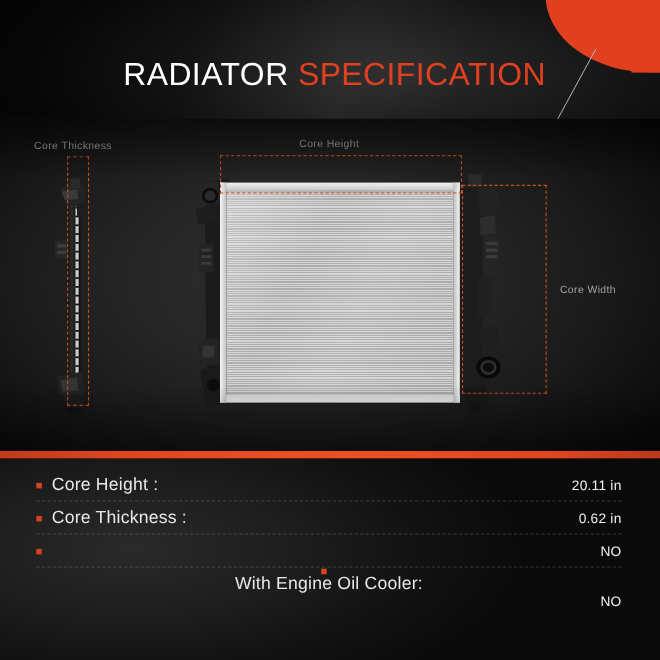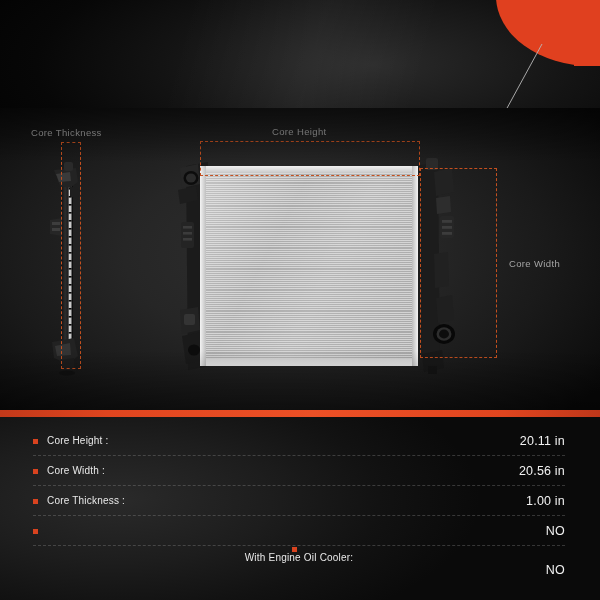--- a/index.html
+++ b/index.html
@@ -118,40 +118,43 @@
     margin:0 35px 0 33px;
     display:flex; align-items:center;
     border-bottom:1px dashed rgba(160,160,160,0.30);
   }
   .spec-row:last-child { border-bottom:none;flex-direction:column; }
   .bullet {
     width:5px; height:5px; background:#d8431f;
     flex:0 0 auto; margin-right:9px; margin-top:1px;
   }
   .spec-label {
-    color:#e9e9e9; font-size:10px; letter-spacing:0.2px; font-weight:400;
+    color:#e9e9e9; font-size:16px; letter-spacing:0.2px; font-weight:400;
   }
   .spec-value {
     margin-left:auto; color:#f2f2f2; font-size:12.5px;
     letter-spacing:0.2px; font-weight:400;
   }
 </style>
 </head>
 <body>
 
 <div id="header">
   <div id="header-sheen"></div>
 
   <div id="header-blob"></div>
   <div id="header-blob-notch"></div>
 
   <svg id="header-triangle" viewBox="0 0 120 74" preserveAspectRatio="none">
     <path d="M 62 0 L 26 66 L 120 66" fill="none" stroke="#b9b9b9" stroke-width="0.9"></path>
   </svg>
 
+  <div id="title">
+    <span class="w">RADIATOR</span><span class="w">&nbsp;</span><span class="r">SPECIFICATION</span>
+  </div>
 </div>
 
 <div id="diagram">
 
   <svg id="side-view" viewBox="0 0 60 222" preserveAspectRatio="none">
     <defs>
       <linearGradient id="sideBody" x1="0" y1="0" x2="1" y2="0">
         <stop offset="0%" stop-color="#101010"></stop>
         <stop offset="35%" stop-color="#2c2c2c"></stop>
         <stop offset="62%" stop-color="#1a1a1a"></stop>
@@ -275,30 +278,25 @@
 <div id="divider-glow"></div>
 
 <div id="spec">
 
   <div class="spec-row">
     <span class="bullet"></span>
     <span class="spec-label">Core Height :</span>
     <span class="spec-value">20.11 in</span>
   </div>
 
-  <div class="spec-row">
-    <span class="bullet"></span>
-    <span class="spec-label">Core Width :</span>
-    <span class="spec-value">20.56 in</span>
-  </div>
 
   <div class="spec-row">
     <span class="bullet"></span>
     <span class="spec-label">Core Thickness :</span>
-    <span class="spec-value">1.00 in</span>
+    <span class="spec-value">0.62 in</span>
   </div>
 
   <div class="spec-row">
     <span class="bullet"></span>
     <span class="spec-value">NO</span>
   </div>
 
   <div class="spec-row">
     <span class="bullet"></span>
     <span class="spec-label">With Engine Oil Cooler:</span>

